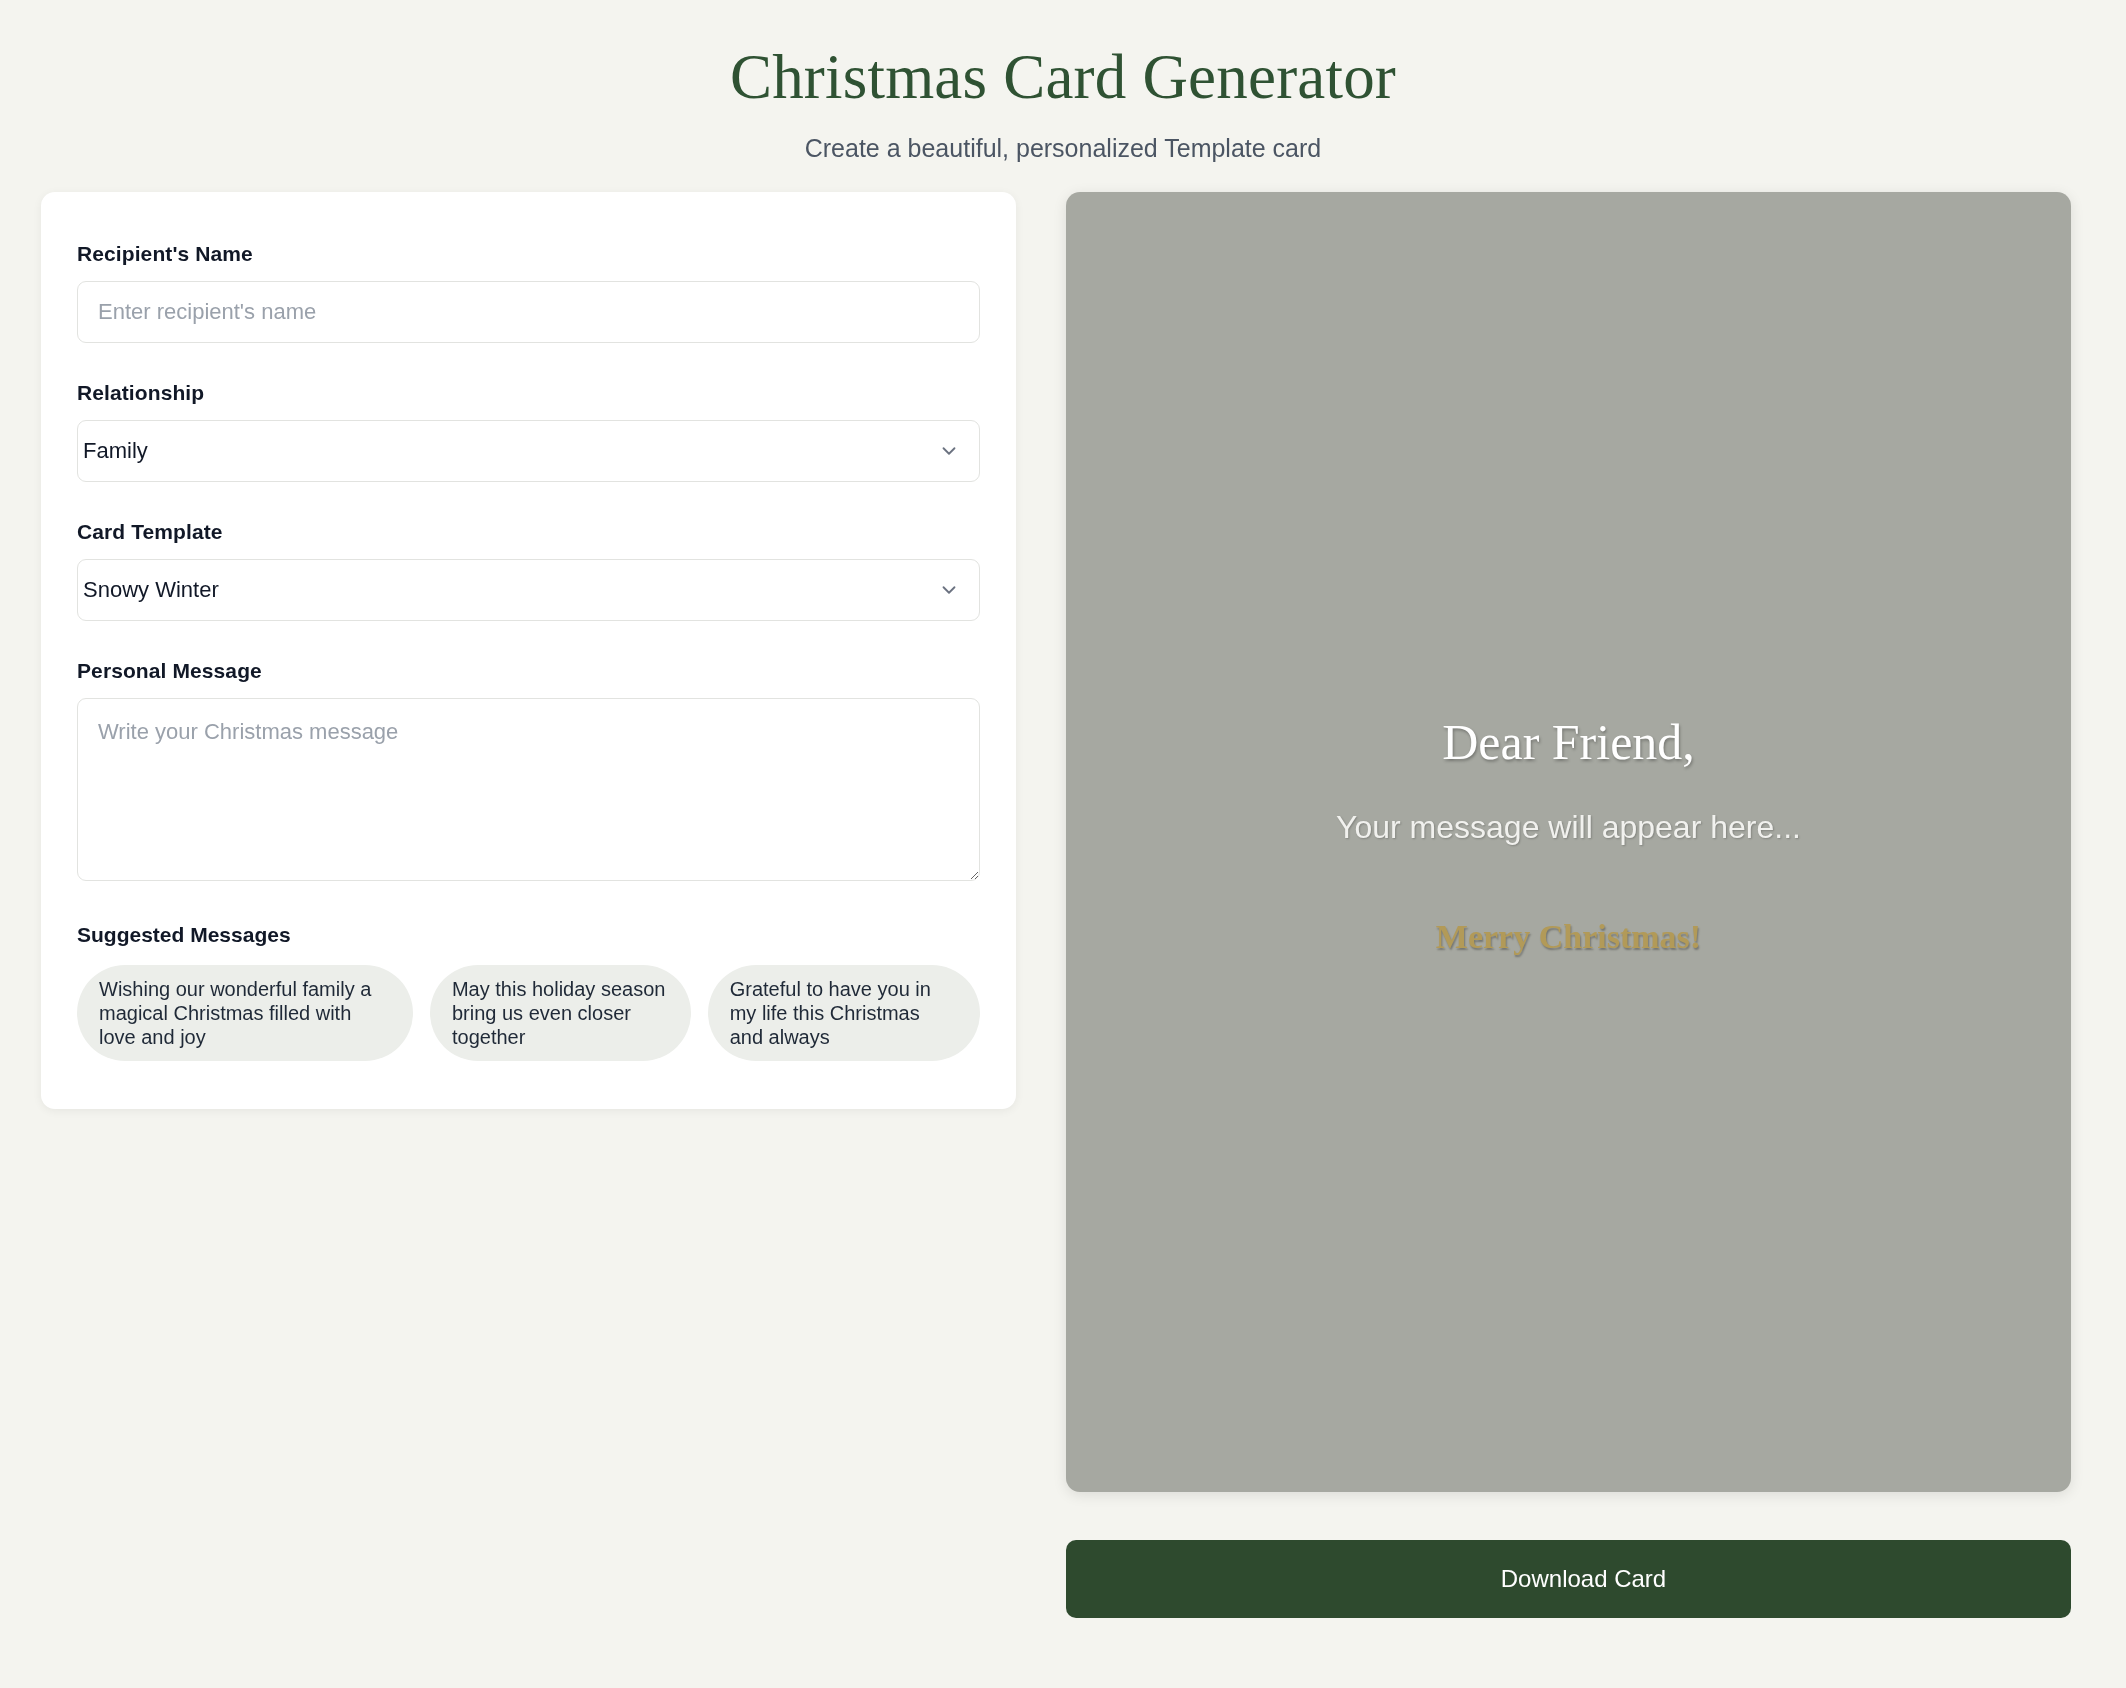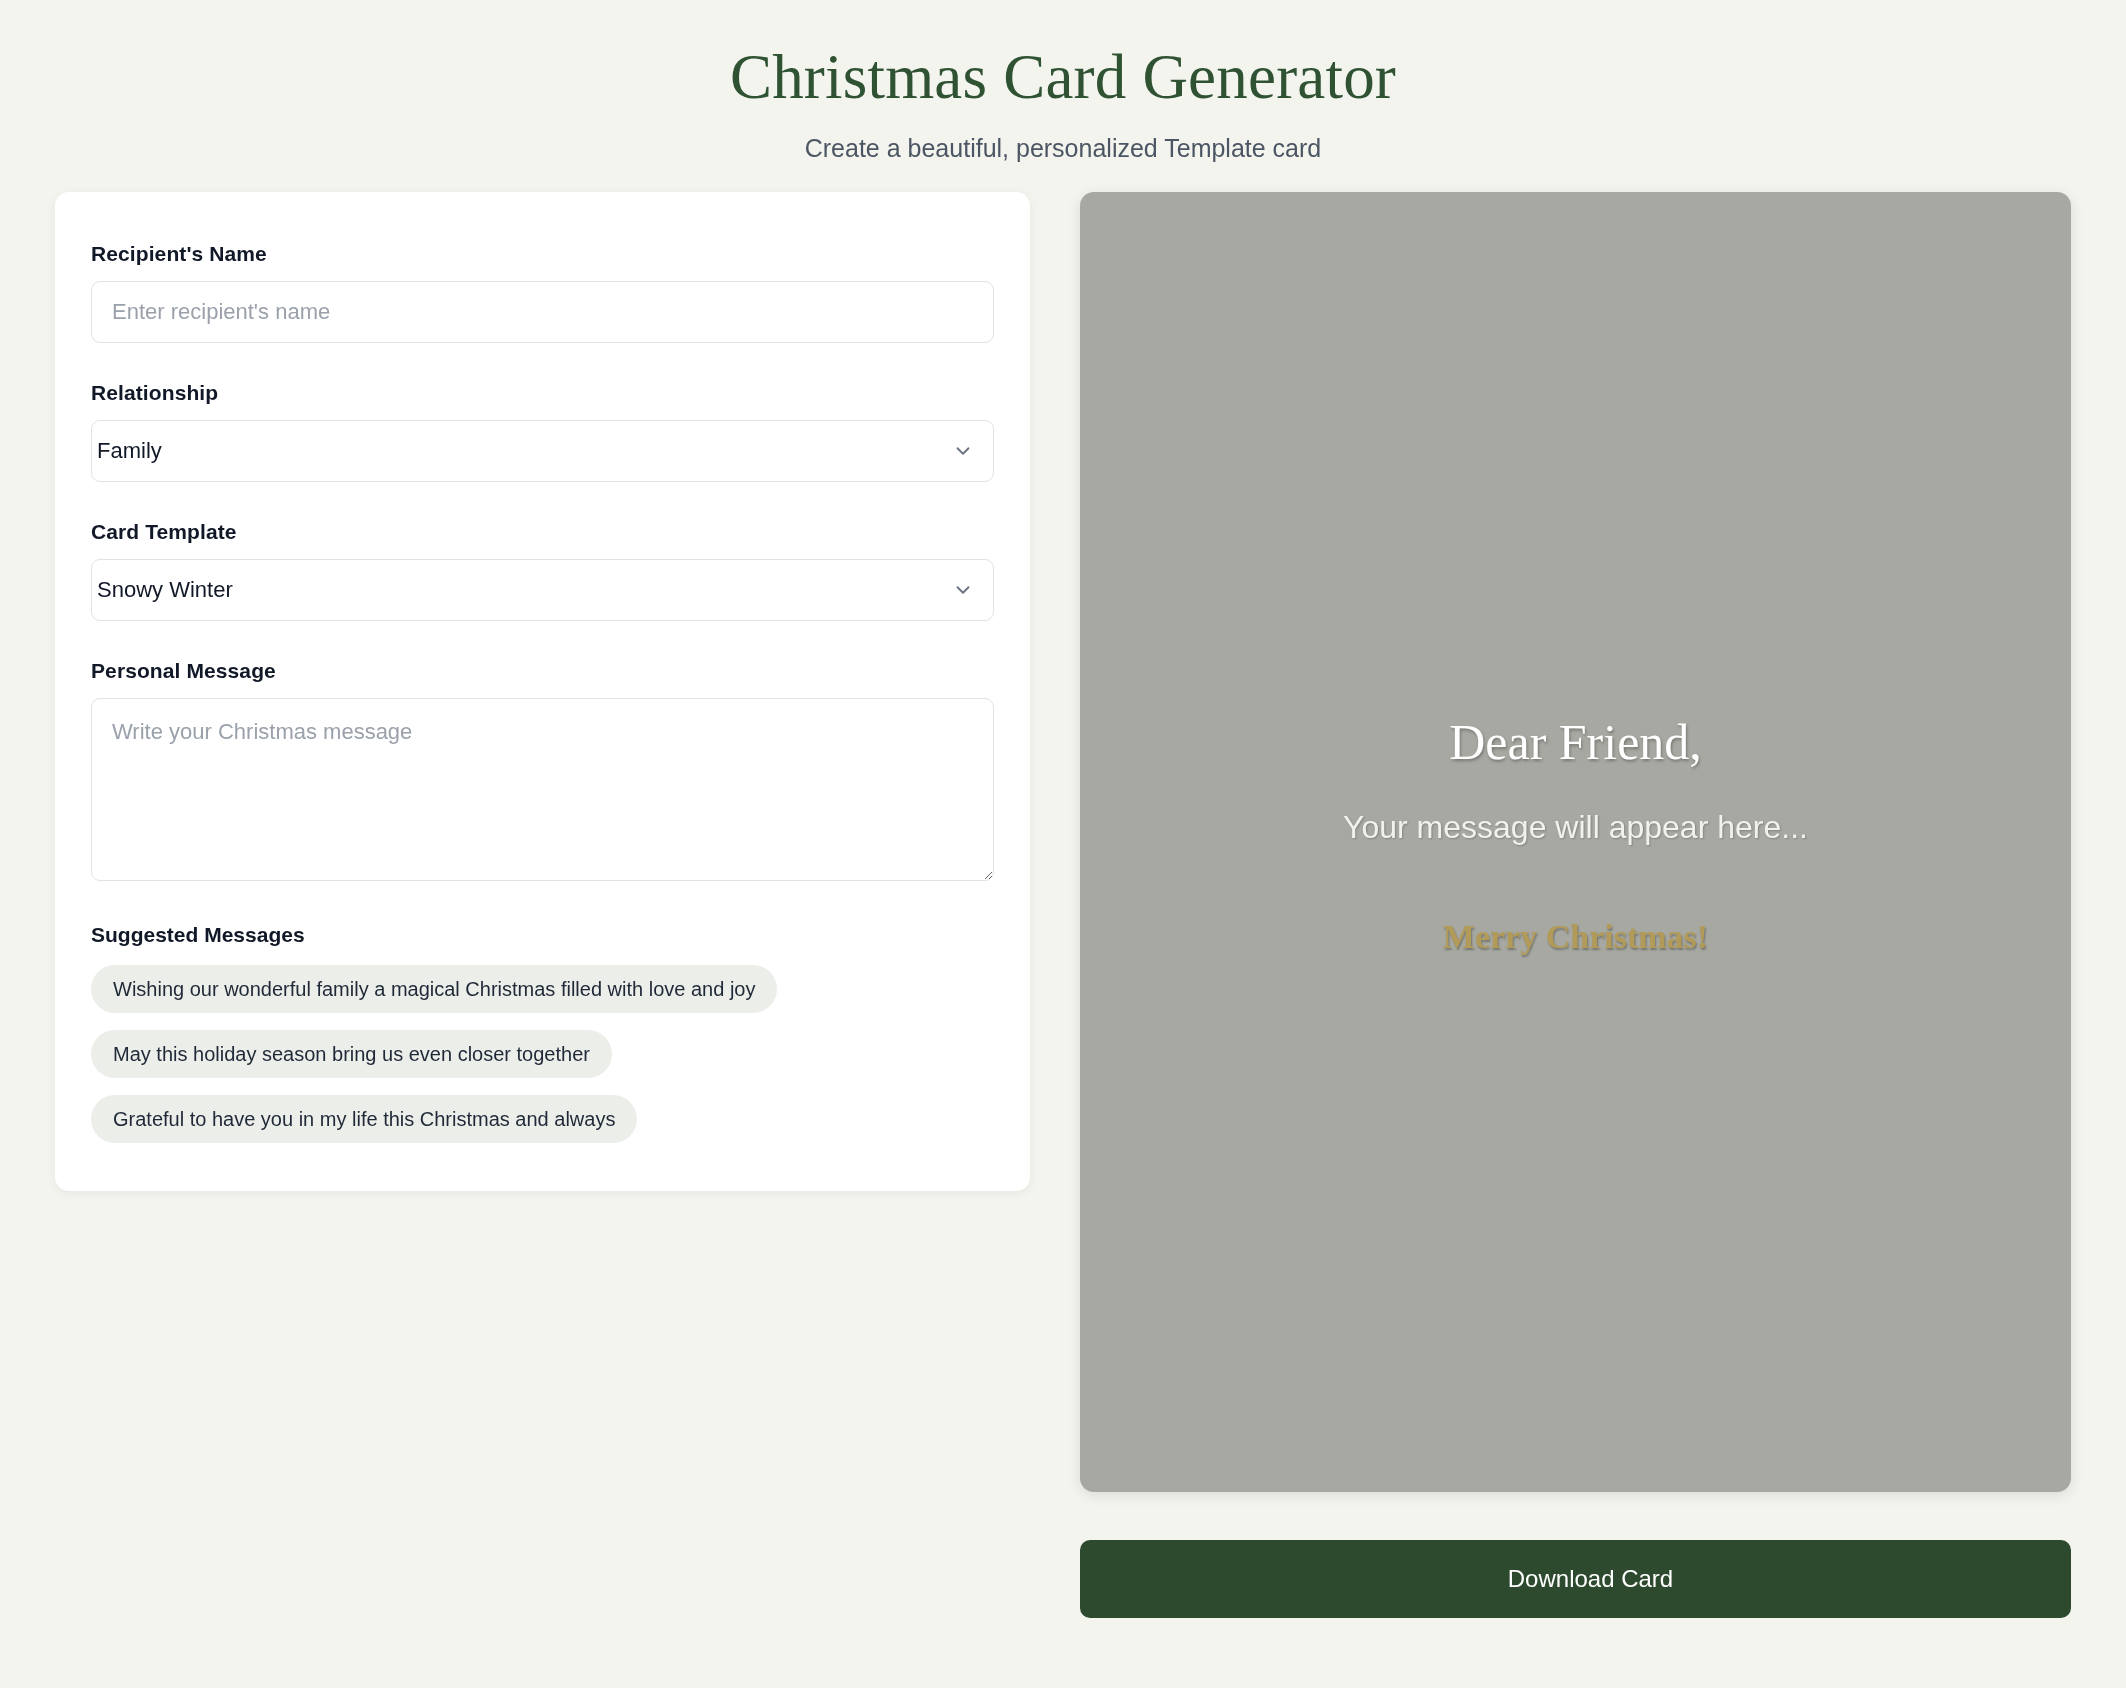--- a/index.html
+++ b/index.html
@@ -37,21 +37,21 @@
     font-size: 25px;
     color: #4b5563;
     margin: 18px 0 0 0;
     font-weight: 400;
   }
 
   
   .content {
     position: absolute;
     top: 192px;
-    left: 55px;
+    left: 41px;
     right: 55px;
     display: flex;
     gap: 50px;
     align-items: flex-start;
   }
 
   
   .form-card {
     width: 975px;
     background: #ffffff;
@@ -124,21 +124,21 @@
   }
   .textarea-input::placeholder { color: #9aa1ab; }
 
   .suggested-label {
     display: block;
     font-size: 21px;
     font-weight: 700;
     color: #111827;
     margin: 34px 0 18px 0;
   }
-  .chip-list { display: flex; flex-direction: column; gap: 17px; align-items: flex-start; }
+  .chip-list { display: flex; gap: 17px; align-items: flex-start; }
   .chip {
     background: #eceeea;
     border: none;
     border-radius: 999px;
     padding: 12px 22px;
     font-size: 20px;
     color: #1f2937;
     font-family: "Liberation Sans", sans-serif;
     cursor: pointer;
     text-align: left;

